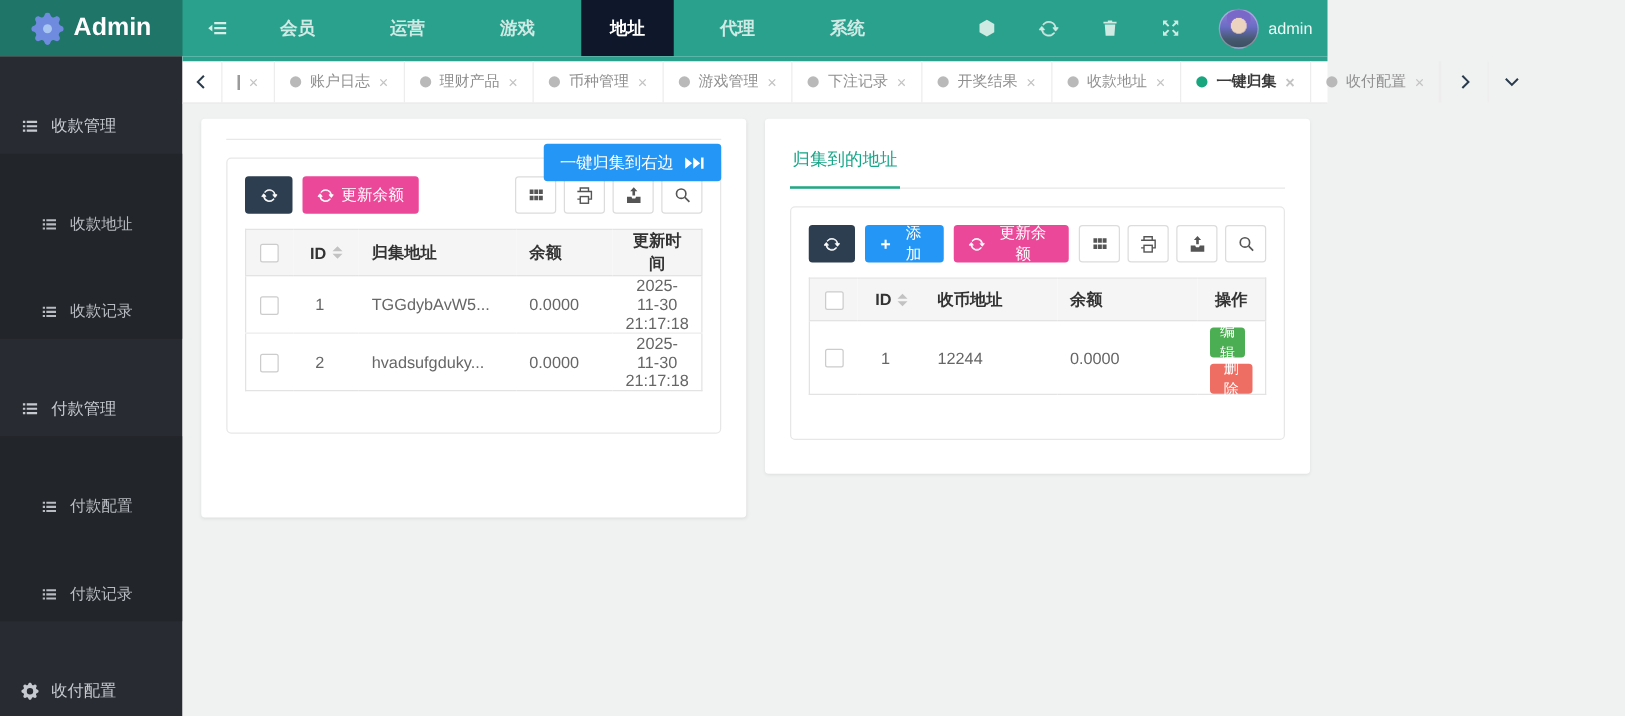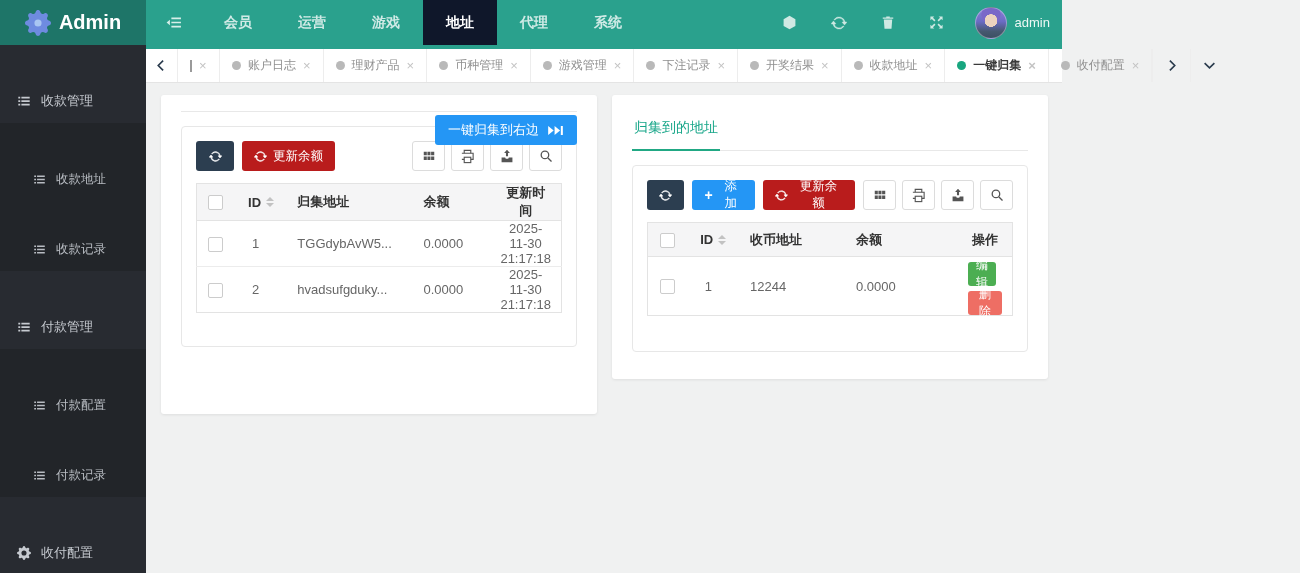--- a/index.html
+++ b/index.html
@@ -4,21 +4,21 @@
 <style>
   * { margin:0; padding:0; box-sizing:border-box; }
   html,body { width:1300px; height:573px; overflow:hidden; }
   body { font-family:"Liberation Sans","DejaVu Sans",sans-serif; background:#f0f1f1; font-size:13px; }
   .app { width:1062px; height:573px; display:flex; flex-direction:column; }
 
   
   .navbar { height:45px; background:#2aa18d; display:flex; align-items:stretch; flex:none; }
   .logo { width:146px; background:#1e7568; display:flex; align-items:center; justify-content:center; gap:8px; color:#fff; font-size:20px; font-weight:bold; cursor:pointer; }
   .nav-toggle { display:flex; align-items:center; padding:0 19px; color:#d7efe9; cursor:pointer; }
-  .nav-items { display:flex; align-items:stretch; }
+  .nav-items { display:flex; align-items:stretch;gap:14px; }
   .nav-item { display:flex; align-items:center; padding:0 23px; color:rgba(255,255,255,.78); font-size:14px; font-weight:bold; cursor:pointer; }
   .nav-item.active { background:#0f172a; color:#fff; }
   .nav-right { margin-left:auto; display:flex; align-items:center; }
   .nav-icon { padding:0 17px; color:#cfe9e3; display:flex; align-items:center; cursor:pointer; height:100%; }
   .avatar { width:32px; height:32px; border-radius:50%; margin:0 8px 0 14px; flex:none; cursor:pointer;
     background:
       radial-gradient(circle at 50% 42%, #ecd3bf 0 27%, rgba(0,0,0,0) 28%),
       radial-gradient(circle at 50% 22%, #7a68c8 0 34%, rgba(0,0,0,0) 35%),
       linear-gradient(180deg,#8f80d8 0%,#6a6cc4 45%,#46586f 78%,#3c4e63 100%);
     border:1px solid rgba(255,255,255,.35); }
@@ -59,21 +59,21 @@
   .panel-head { position:relative; border-bottom:1px solid #e8e8e8; }
   .panel-title { display:inline-block; color:#18a689; font-size:14px; padding:8px 2px 12px; border-bottom:2px solid #21a884; margin-bottom:-1px; cursor:pointer; }
   .collect-btn { position:absolute; right:0; top:4px; background:#2496f5; color:#fff; border:none; border-radius:3px; height:30px; padding:0 13px; font-size:13px; display:inline-flex; align-items:center; gap:8px; cursor:pointer; font-family:inherit; }
   .inner { border:1px solid #e7e7e7; border-radius:4px; margin-top:14px; padding:14px; overflow:hidden; }
   .inner.l { height:221px; }
   .inner.r { height:187px; }
 
   .toolbar { display:flex; align-items:center; gap:8px; }
   .tool-btn { height:30px; border:none; border-radius:3px; color:#fff; font-size:12.5px; display:inline-flex; align-items:center; justify-content:center; gap:6px; padding:0 12px; cursor:pointer; font-family:inherit; }
   .tool-btn.dark { background:#2c3e50; width:38px; padding:0; }
-  .tool-btn.green { background:#b91c1c; }
+  .tool-btn.green { background:#ec4899; }
   .tool-btn.blue { background:#2496f5; }
   .plus { font-size:14px; font-weight:bold; line-height:1; }
   .icon-group { margin-left:auto; display:flex; gap:6px; }
   .icon-btn { width:33px; height:30px; background:#fff; border:1px solid #dcdcdc; border-radius:3px; display:flex; align-items:center; justify-content:center; color:#555; cursor:pointer; }
 
   table { width:100%; border-collapse:collapse; margin-top:12px; font-size:13px; border:1px solid #e3e3e3; }
   thead th { background:#f5f5f6; color:#333; font-weight:bold; height:34px; border-bottom:1px solid #e3e3e3; padding:0 10px; text-align:left; }
   tbody td { height:35px; border-bottom:1px solid #ececec; color:#666; padding:0 10px; }
   tbody tr:last-child td { border-bottom:none; }
   th.c, td.c { text-align:center; }

